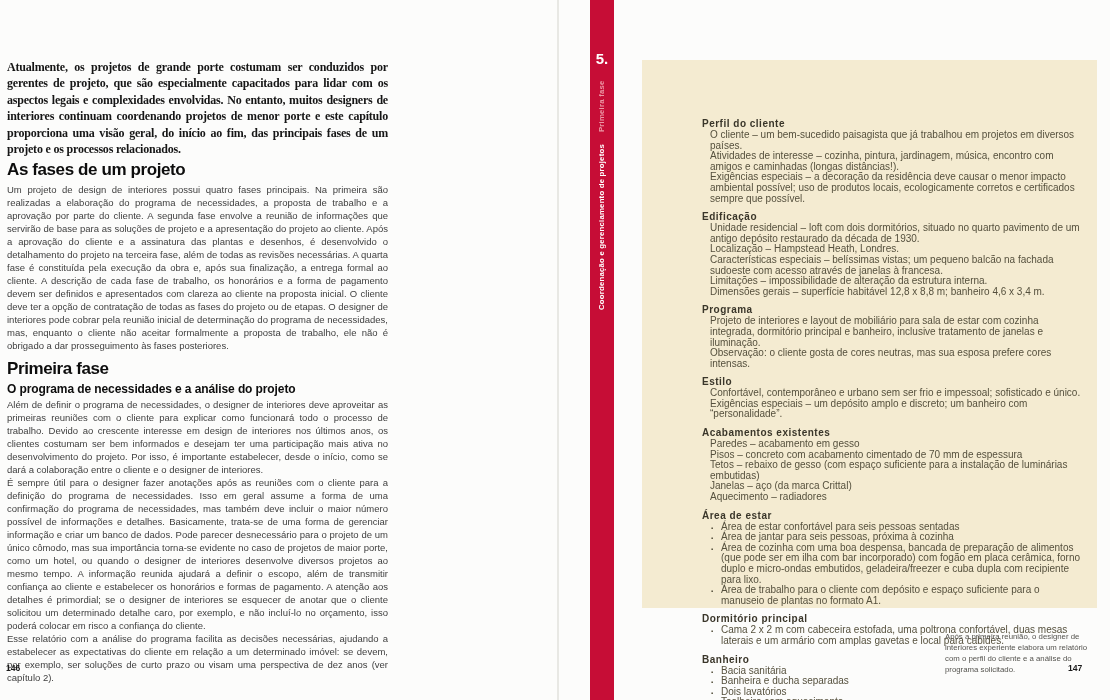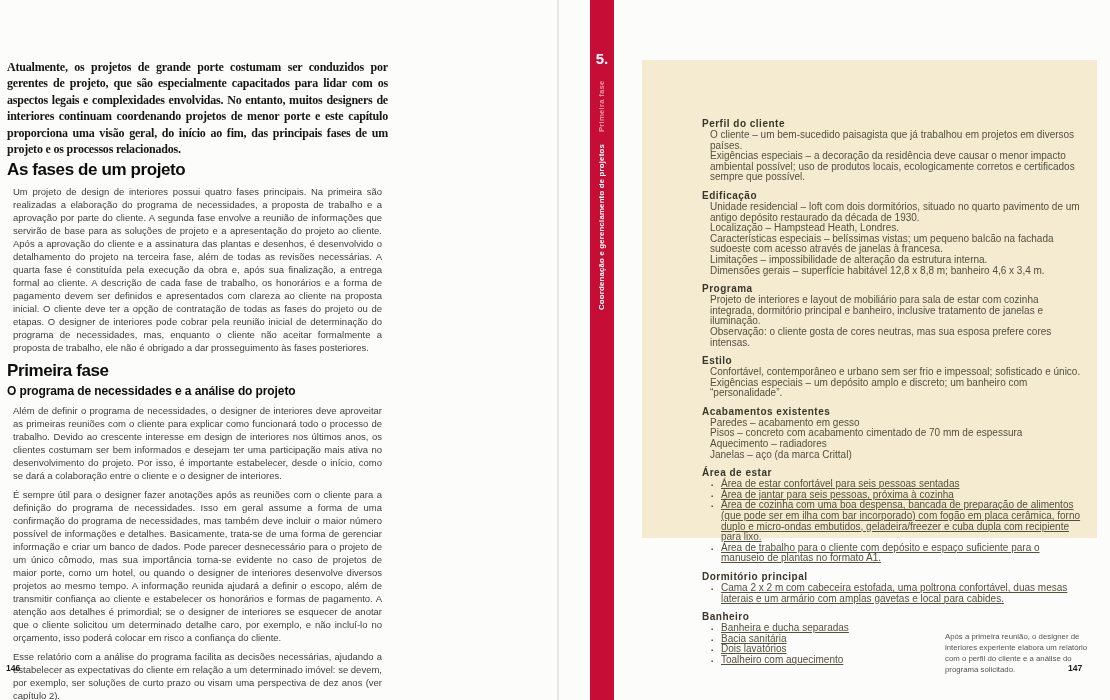--- a/index.html
+++ b/index.html
@@ -13,48 +13,48 @@
     font-family:"Liberation Serif",serif;font-weight:700;font-size:12px;
     line-height:16.4px;letter-spacing:-0.2px;text-align:justify;color:#161616;margin:0 0 2px;
   }
   .h-large{
     font-size:17px;font-weight:700;letter-spacing:-0.4px;color:#0d0d0d;
     margin:4px 0 4px;line-height:1.05;
   }
   .h-large.gap-top{margin-top:8px;}
   .sub-h{font-size:12px;font-weight:700;color:#0d0d0d;margin:0 0 2px;letter-spacing:-0.1px;}
   .body-p{
-    font-size:9.5px;line-height:13px;text-align:justify;color:#404040;margin:6px;
+    font-size:9.5px;line-height:13px;text-align:justify;color:#404040;margin:0;
   }
   
   .page-divider{position:absolute;left:557px;top:0;width:2px;height:700px;background:#e8e8e4;}
   
   .chapter-bar{position:absolute;left:590px;top:0;width:24px;height:700px;}
   .chapter-num{
     position:absolute;top:50px;left:0;width:100%;text-align:center;
     color:#ffffff;font-weight:700;font-size:15px;
   }
   .vert-text{
     position:absolute;left:597px;top:310px;transform:rotate(-90deg);
     transform-origin:0 0;white-space:nowrap;font-size:7.8px;font-weight:700;
     color:#ffffff;letter-spacing:0.2px;
   }
   .vt-sub{margin-left:12px;}
   
-  .case-panel{position:absolute;left:642px;top:60px;width:455px;height:478px;}
+  .case-panel{position:absolute;left:642px;top:60px;width:455px;height:548px;}
   .case-inner{position:absolute;left:60px;top:58px;right:13px;}
   .cs-head{
     font-size:10px;font-weight:700;letter-spacing:0.5px;color:#3a362a;
     margin:7px 0 1px;line-height:11px;
   }
   .cs-head:first-child{margin-top:0;}
   .cs-item{
     font-size:10px;line-height:10.6px;color:#55503d;padding-left:8px;margin:0;
   }
-  .cs-bullet{padding-left:19px;position:relative;text-decoration:underline;}
+  .cs-bullet{padding-left:19px;position:relative;}
   .cs-bullet::before{
     content:"▪";position:absolute;left:9px;top:1px;font-size:6px;color:#55503d;
   }
   
   .caption{
     position:absolute;left:945px;top:631px;width:158px;
     font-size:7.8px;line-height:11px;color:#54534e;
   }
   .pn{position:absolute;font-size:8.6px;font-weight:700;color:#1b1b1b;top:663px;}
   .pn-left{left:6px;}
@@ -85,48 +85,50 @@
     <div class="chapter-num">5.</div>
   </div>
   <div class="vert-text">
     <span>Coordenação e gerenciamento de projetos</span><span class="vt-sub" style="color: rgb(236, 150, 164);">Primeira fase</span>
   </div>
 
   <div class="case-panel" style="background: rgb(244, 235, 209);">
     <div class="case-inner">
         <div class="cs-head">Perfil do cliente</div>
         <div class="cs-item">O cliente – um bem-sucedido paisagista que já trabalhou em projetos em diversos países.</div>
+        <div class="cs-item">Atividades de interesse – cozinha, pintura, jardinagem, música, encontro com amigos e caminhadas (longas distâncias!).</div>
         <div class="cs-item">Exigências especiais – a decoração da residência deve causar o menor impacto ambiental possível; uso de produtos locais, ecologicamente corretos e certificados sempre que possível.</div>
         <div class="cs-head">Edificação</div>
         <div class="cs-item">Unidade residencial – loft com dois dormitórios, situado no quarto pavimento de um antigo depósito restaurado da década de 1930.</div>
         <div class="cs-item">Localização – Hampstead Heath, Londres.</div>
         <div class="cs-item">Características especiais – belíssimas vistas; um pequeno balcão na fachada sudoeste com acesso através de janelas à francesa.</div>
         <div class="cs-item">Limitações – impossibilidade de alteração da estrutura interna.</div>
         <div class="cs-item">Dimensões gerais – superfície habitável 12,8 x 8,8 m; banheiro 4,6 x 3,4 m.</div>
         <div class="cs-head">Programa</div>
         <div class="cs-item">Projeto de interiores e layout de mobiliário para sala de estar com cozinha integrada, dormitório principal e banheiro, inclusive tratamento de janelas e iluminação.</div>
         <div class="cs-item">Observação: o cliente gosta de cores neutras, mas sua esposa prefere cores intensas.</div>
         <div class="cs-head">Estilo</div>
         <div class="cs-item">Confortável, contemporâneo e urbano sem ser frio e impessoal; sofisticado e único.</div>
         <div class="cs-item">Exigências especiais – um depósito amplo e discreto; um banheiro com “personalidade”.</div>
         <div class="cs-head">Acabamentos existentes</div>
         <div class="cs-item">Paredes – acabamento em gesso</div>
         <div class="cs-item">Pisos – concreto com acabamento cimentado de 70 mm de espessura</div>
+        <div class="cs-item">Tetos – rebaixo de gesso (com espaço suficiente para a instalação de luminárias embutidas)</div>
+        <div class="cs-item">Janelas – aço (da marca Crittal)</div>
         <div class="cs-item">Aquecimento – radiadores</div>
-        <div class="cs-item">Janelas – aço (da marca Crittal)</div>
         <div class="cs-head">Área de estar</div>
         <div class="cs-item cs-bullet">Área de estar confortável para seis pessoas sentadas</div>
         <div class="cs-item cs-bullet">Área de jantar para seis pessoas, próxima à cozinha</div>
         <div class="cs-item cs-bullet">Área de cozinha com uma boa despensa, bancada de preparação de alimentos (que pode ser em ilha com bar incorporado) com fogão em placa cerâmica, forno duplo e micro-ondas embutidos, geladeira/freezer e cuba dupla com recipiente para lixo.</div>
         <div class="cs-item cs-bullet">Área de trabalho para o cliente com depósito e espaço suficiente para o manuseio de plantas no formato A1.</div>
         <div class="cs-head">Dormitório principal</div>
         <div class="cs-item cs-bullet">Cama 2 x 2 m com cabeceira estofada, uma poltrona confortável, duas mesas laterais e um armário com amplas gavetas e local para cabides.</div>
         <div class="cs-head">Banheiro</div>
+        <div class="cs-item cs-bullet">Bacia sanitária</div>
         <div class="cs-item cs-bullet">Banheira e ducha separadas</div>
-        <div class="cs-item cs-bullet">Bacia sanitária</div>
         <div class="cs-item cs-bullet">Dois lavatórios</div>
         <div class="cs-item cs-bullet">Toalheiro com aquecimento</div>
       </div>
   </div>
 
   <div class="caption">Após a primeira reunião, o designer de interiores experiente elabora um relatório com o perfil do cliente e a análise do programa solicitado.</div>
   <div class="pn pn-right">147</div>
 
 </div>
 

